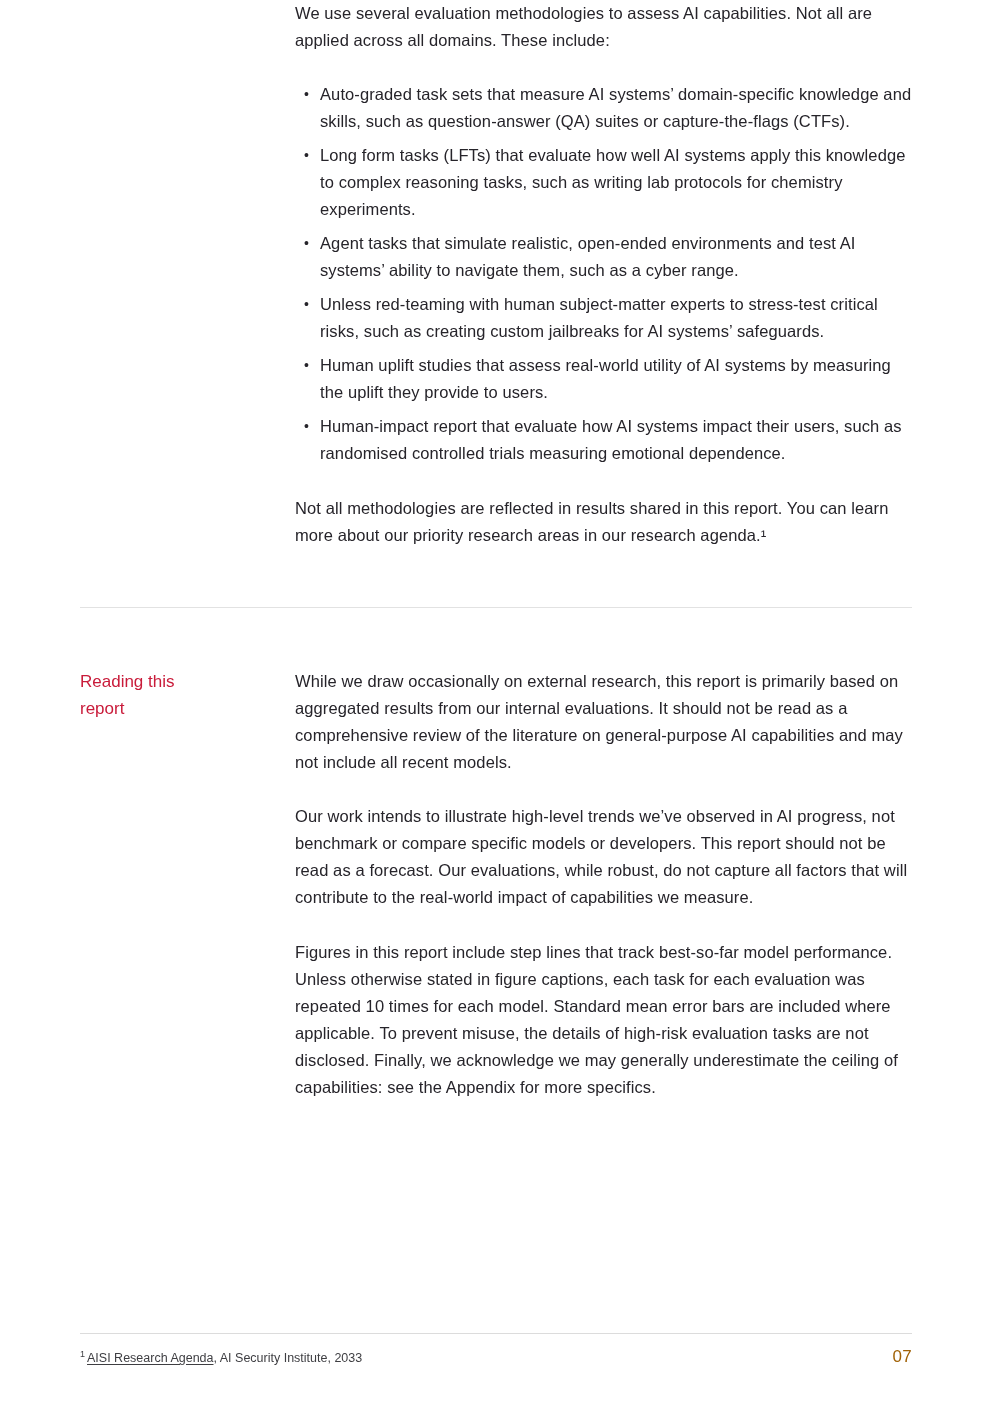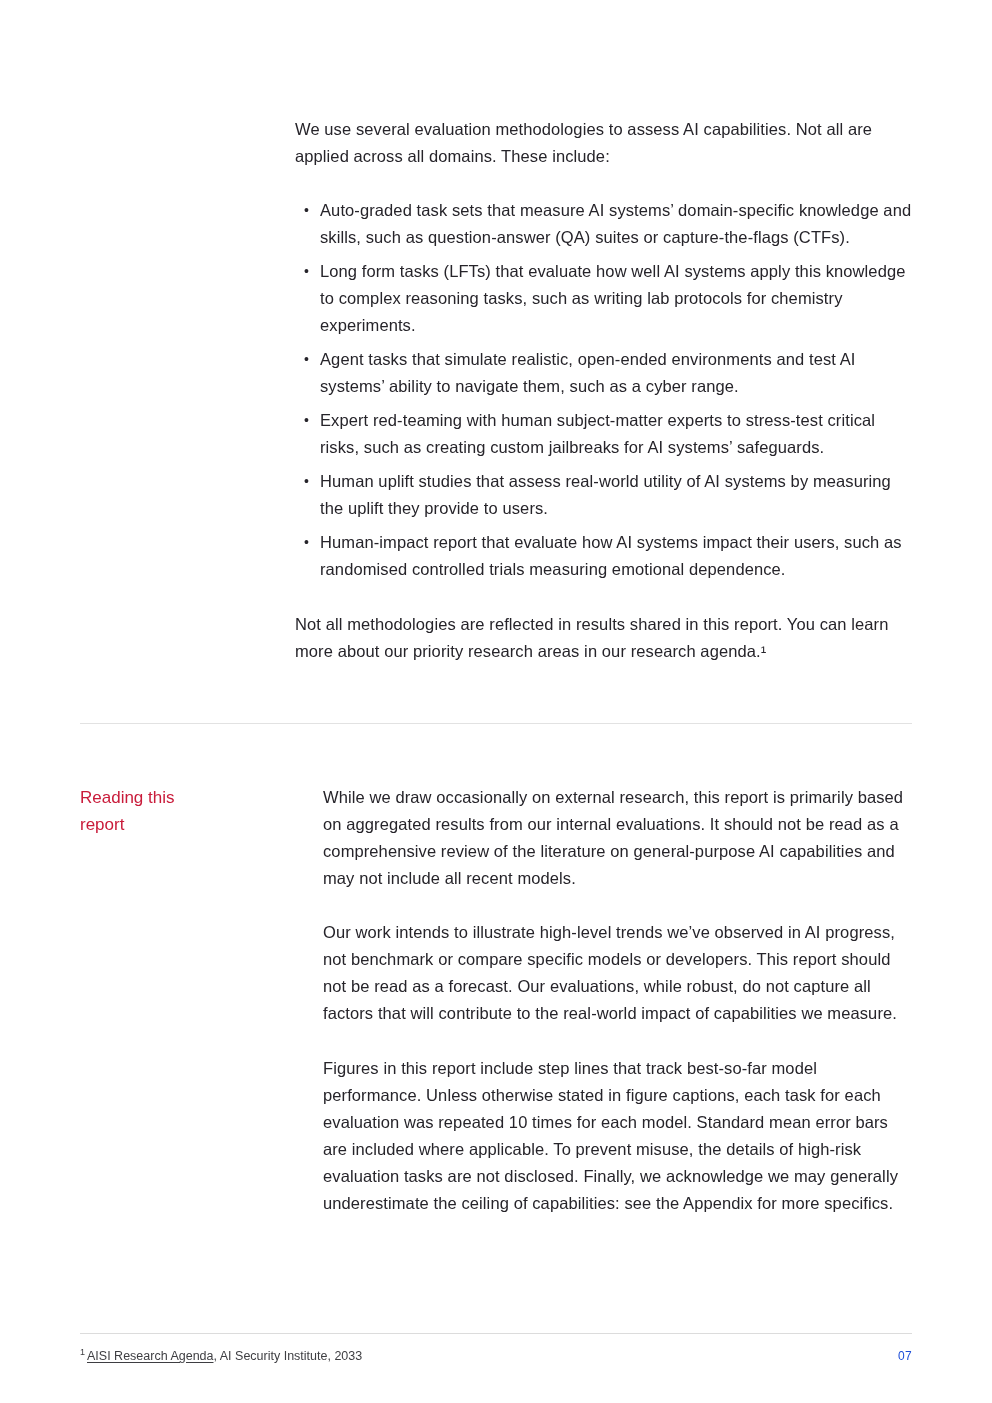--- a/index.html
+++ b/index.html
@@ -15,22 +15,22 @@
     font-family: "Liberation Sans", sans-serif;
     color: #26242a;
     overflow: hidden;
     box-sizing: border-box;
   }
   .row {
     display: grid;
     grid-template-columns: 215px 1fr;
     padding: 0 80px;
   }
-  .section-1 { padding-top: 116px; }
-  .section-2 { padding-top: 60px; gap: 28px; }
+  .section-1 { }
+  .section-2 { padding-top: 60px; }
 
   .content-col p {
     margin: 0 0 27px 0;
     font-size: 16.5px;
     line-height: 27px;
     letter-spacing: 0.1px;
   }
   .content-col p:last-child { margin-bottom: 0; margin-top: 28px; }
 
   .bullet-list {
@@ -91,22 +91,22 @@
     font-size: 9px;
     line-height: 0;
     vertical-align: super;
     margin-right: 2px;
   }
   .footnote a {
     color: inherit;
     text-underline-offset: 2px;
   }
   .page-number {
-    font-size: 12px;
-    color: #1d4ed8;
+    font-size: 17px;
+    color: #a16207;
     letter-spacing: 0.3px;
   }
 </style>
 </head>
 <body>
 
 <div class="page">
 
   <section class="row section-1">
     <div class="label-col"></div>
@@ -117,21 +117,21 @@
         <li class="bullet-item">
           <span class="marker">•</span><b>Auto-graded task sets</b><span> that measure AI systems’ domain-specific knowledge and skills, such as question-answer (QA) suites or capture-the-flags (CTFs).</span>
         </li>
         <li class="bullet-item">
           <span class="marker">•</span><b>Long form tasks (LFTs)</b><span> that evaluate how well AI systems apply this knowledge to complex reasoning tasks, such as writing lab protocols for chemistry experiments.</span>
         </li>
         <li class="bullet-item">
           <span class="marker">•</span><b>Agent tasks</b><span> that simulate realistic, open-ended environments and test AI systems’ ability to navigate them, such as a cyber range.</span>
         </li>
         <li class="bullet-item">
-          <span class="marker">•</span><b>Expert red-teaming</b><span> with human subject-matter experts to stress-test critical risks, such as creating custom jailbreaks for AI systems’ safeguards.</span>
+          <span class="marker">•</span><b>Unless red-teaming</b><span> with human subject-matter experts to stress-test critical risks, such as creating custom jailbreaks for AI systems’ safeguards.</span>
         </li>
         <li class="bullet-item">
           <span class="marker">•</span><b>Human uplift studies</b><span> that assess real-world utility of AI systems by measuring the uplift they provide to users.</span>
         </li>
         <li class="bullet-item">
           <span class="marker">•</span><b>Human-impact report</b><span> that evaluate how AI systems impact their users, such as randomised controlled trials measuring emotional dependence.</span>
         </li>
       </ul>
 
       <p>Not all methodologies are reflected in results shared in this report. You can learn more about our priority research areas in our research agenda.¹</p>

